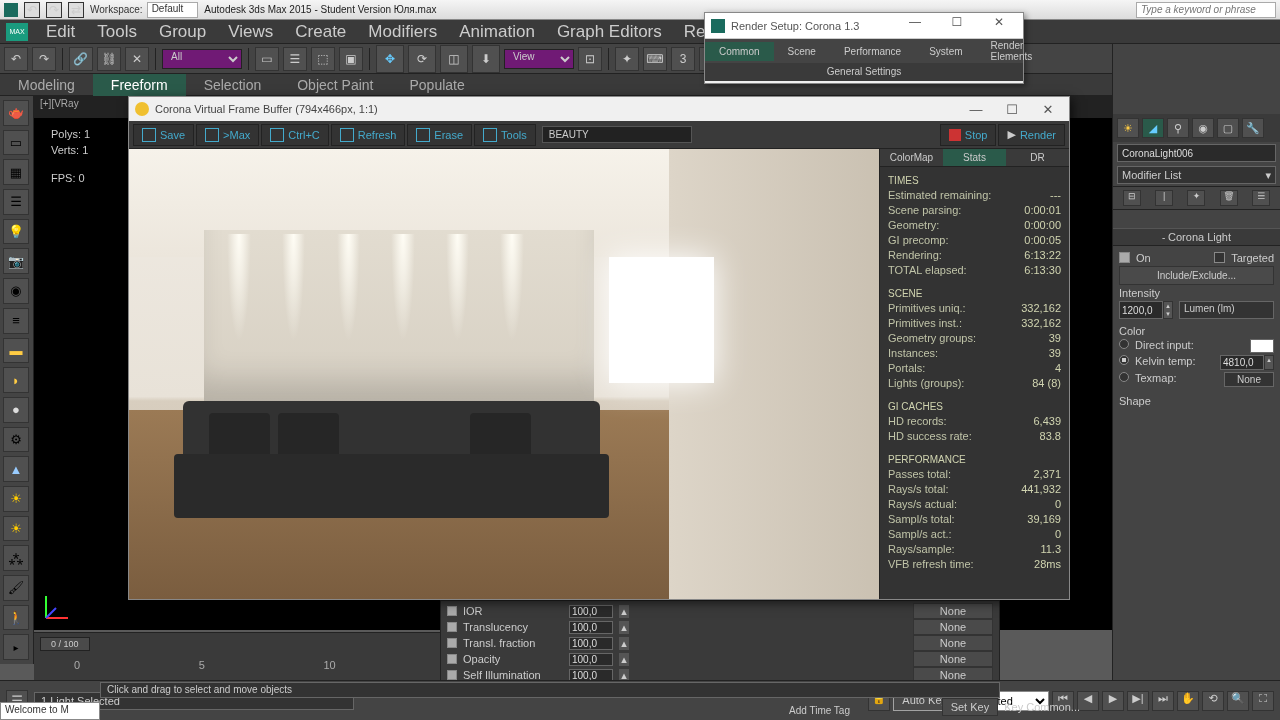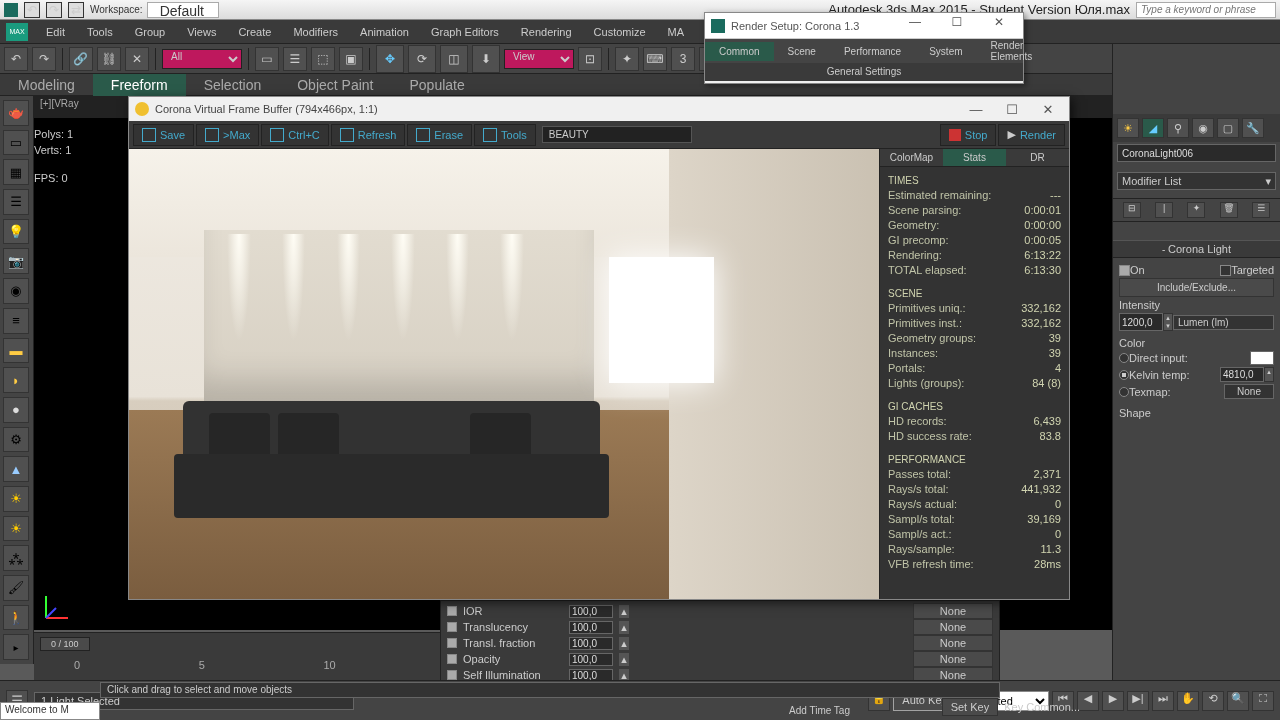--- a/index.html
+++ b/index.html
@@ -1,55 +1,55 @@
 <!DOCTYPE html>
 <html><head>
 <meta charset="utf-8">
 <style>
 *{margin:0;padding:0;box-sizing:border-box;font-family:'Segoe UI',Tahoma,sans-serif;font-size:11px;user-select:none}
 body{width:1280px;height:720px;background:#5a5a5a;overflow:hidden;position:relative}
 .titlebar{height:20px;background:linear-gradient(#f5f5f5,#dcdcdc);display:flex;align-items:center;padding:0 4px;gap:6px;border-bottom:1px solid #888}
 .titlebar .ico{width:14px;height:14px;background:#1a6b5e;display:inline-block}
 .titlebar .ws{display:flex;align-items:center;gap:4px}
 .titlebar .ws-lbl{font-size:10px;color:#333}
-.titlebar .ws-sel{background:#fff;border:1px solid #aaa;padding:0 14px 0 12px;height:16px;font-size:14px;color:#333}
-.titlebar .ttl{flex:1;text-align:right;font-size:13px;color:#222}
+.titlebar .ws-sel{background:#fff;border:1px solid #aaa;padding:0 14px 0 4px;height:16px;font-size:10px;color:#333}
+.titlebar .ttl{flex:1;text-align:left;font-size:10px;color:#222}
 .titlebar .srch{width:140px;height:16px;border:1px solid #aaa;background:#fff;font-style:italic;color:#888;padding:0 4px;font-size:10px}
 .menubar{height:24px;background:#3a3a3a;display:flex;align-items:center;padding:0 6px;gap:2px;border-bottom:1px solid #222}
 .menubar .logo{width:22px;height:18px;background:#1a9b7e;margin-right:6px;font-size:7px;color:#fff;text-align:center;line-height:18px}
-.menubar .mi{color:#ccc;padding:3px 10px;font-size:11px;cursor:pointer}
+.menubar .mi{color:#ccc;padding:3px 10px;font-size:17px;cursor:pointer}
 .toolbar1{height:30px;background:#444;display:flex;align-items:center;padding:0 4px;gap:4px;border-bottom:1px solid #222}
 .tbtn{width:24px;height:24px;background:#505050;border:1px solid #333;display:flex;align-items:center;justify-content:center;color:#ccc;font-size:12px}
 .tbtn.lg{width:28px;height:28px}
-.tsel{background:#be185d;border:1px solid #222;color:#ccc;padding:0 16px 8px 4px;height:20px;font-size:10px}
+.tsel{background:#701a75;border:1px solid #222;color:#ccc;padding:0 16px 8px 4px;height:20px;font-size:10px}
 .tsep{width:1px;height:22px;background:#222;margin:0 2px}
 .ribbon{height:22px;background:#3a3a3a;display:flex;align-items:center;border-bottom:1px solid #222}
 .ribbon .tab{padding:3px 18px;color:#aaa;font-size:14px}
 .ribbon .tab.act{background:#2a5a4a;color:#fff}
 .left-dock{position:absolute;left:0;top:96px;width:34px;bottom:56px;background:#444;border-right:1px solid #222;display:flex;flex-direction:column;gap:4px;padding:4px 3px}
 .ldbtn{width:26px;height:26px;background:#505050;border:1px solid #333;display:flex;align-items:center;justify-content:center;font-size:13px}
 .viewport-area{position:absolute;left:34px;top:96px;right:168px;bottom:90px;background:#000}
 .vp-header{height:22px;background:#222;color:#aaa;font-size:10px;padding:2px 6px}
-.vp-stats{position:absolute;left:0;top:30px;color:#ccc;font-size:10px;line-height:16px}
+.vp-stats{position:absolute;left:17px;top:30px;color:#ccc;font-size:10px;line-height:16px}
 .vp-axis{position:absolute;left:8px;bottom:8px;width:30px;height:30px}
 .right-panel{position:absolute;right:0;top:44px;width:168px;bottom:0;background:#444;border-left:1px solid #222;display:flex;flex-direction:column}
 .rp-tabs{display:flex;padding:4px;gap:3px;flex-wrap:wrap;background:#3a3a3a}
 .rp-tab{width:22px;height:20px;background:#505050;border:1px solid #333;display:flex;align-items:center;justify-content:center;font-size:11px;color:#ccc}
 .rp-tab.act{background:#2a5a4a}
 .rp-name{margin:2px 4px;background:#2a2a2a;border:1px solid #666;color:#ddd;padding:2px 4px;height:18px;font-size:10px}
-.rp-mod{margin:8px 4px;background:#333;border:1px solid #666;color:#ccc;padding:2px 4px;height:18px;font-size:10px;display:flex;justify-content:space-between;align-items:center}
+.rp-mod{margin:2px 4px;background:#333;border:1px solid #666;color:#ccc;padding:2px 4px;height:18px;font-size:10px;display:flex;justify-content:space-between;align-items:center}
 .rp-btns{display:grid;grid-template-columns:1fr 1fr;gap:2px;padding:2px 4px}
 .rp-btn{background:#505050;border:1px solid #333;color:#ccc;padding:3px 2px;font-size:9px;text-align:center}
 .rp-stack{margin:2px 4px;height:110px;background:#2a2a2a;border:1px solid #666;padding:2px}
 .rp-stack .itm{background:#3a4a5a;color:#fff;padding:1px 4px;font-size:10px;font-weight:bold}
 .rp-pinbar{display:flex;gap:3px;padding:3px 4px;justify-content:space-around;border-top:1px solid #222;border-bottom:1px solid #222}
 .rp-pin{width:18px;height:16px;background:#505050;border:1px solid #333;font-size:9px;text-align:center;color:#ccc}
 .rp-roll{background:#3a3a3a;color:#ccc;text-align:center;padding:2px;font-size:10px;border-top:1px solid #555;border-bottom:1px solid #222}
 .rp-params{padding:4px 6px;color:#ccc;font-size:10px}
-.rp-row{display:flex;align-items:center;margin:2px 0}
+.rp-row{display:flex;gap:6px;margin:2px 0}
 .rp-chk{width:11px;height:11px;border:1px solid #888;background:#333}
 .rp-chk.on{background:#aaa}
 .rp-rad{width:10px;height:10px;border:1px solid #888;border-radius:50%;background:#333}
 .rp-rad.on{background:radial-gradient(#ccc 40%,#333 45%)}
 .rp-spin{display:flex}
 .rp-spin input{width:44px;background:#2a2a2a;border:1px solid #666;color:#ddd;padding:1px 2px;font-size:10px}
 .rp-spin .sbtn{width:10px;background:#555;border:1px solid #333;font-size:7px;text-align:center;color:#ccc}
 .rp-dd{background:#333;border:1px solid #666;color:#ccc;padding:1px 4px;font-size:10px;flex:1}
 .rp-sw{width:24px;height:14px;background:#fff;border:1px solid #666}
 .rp-fullbtn{background:#4a4a4a;border:1px solid #333;color:#ccc;padding:3px;text-align:center;margin:2px 0;font-size:10px}

